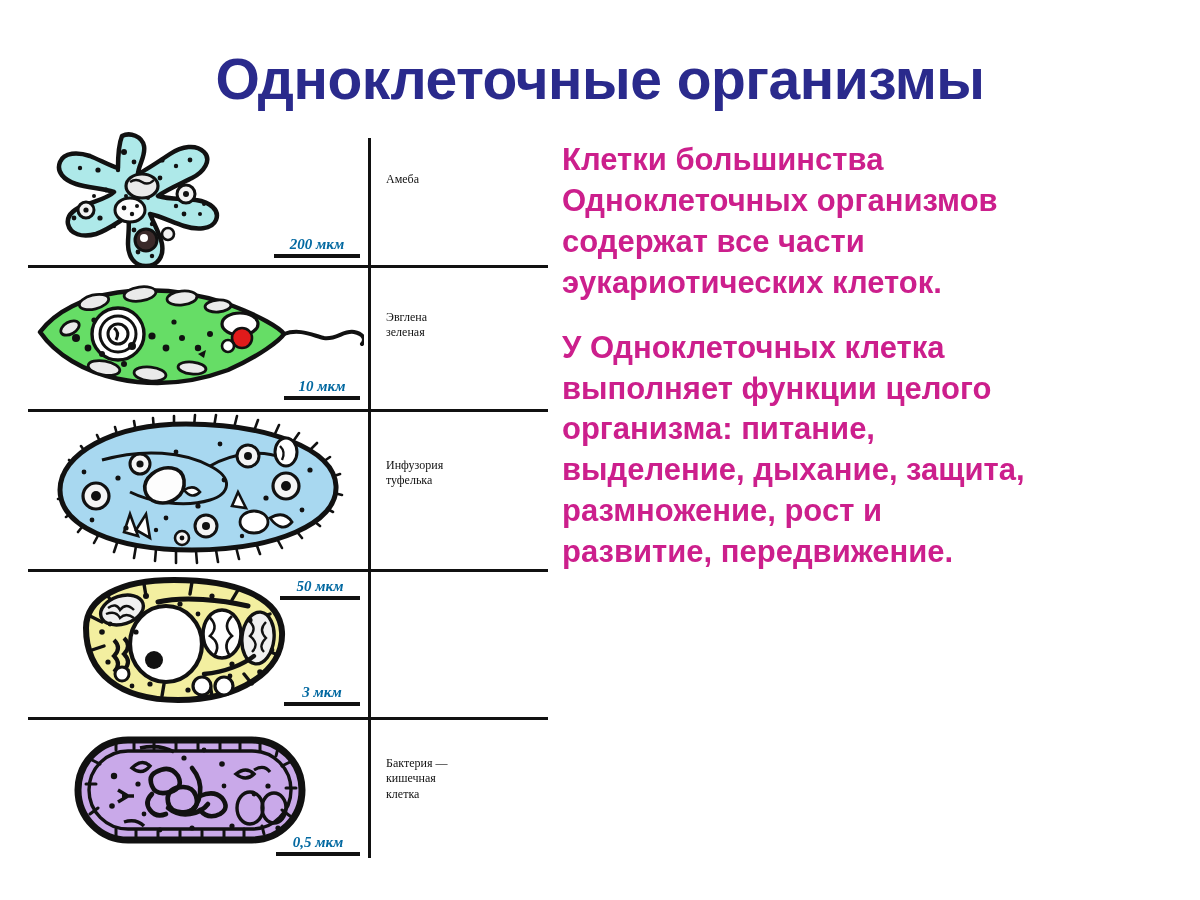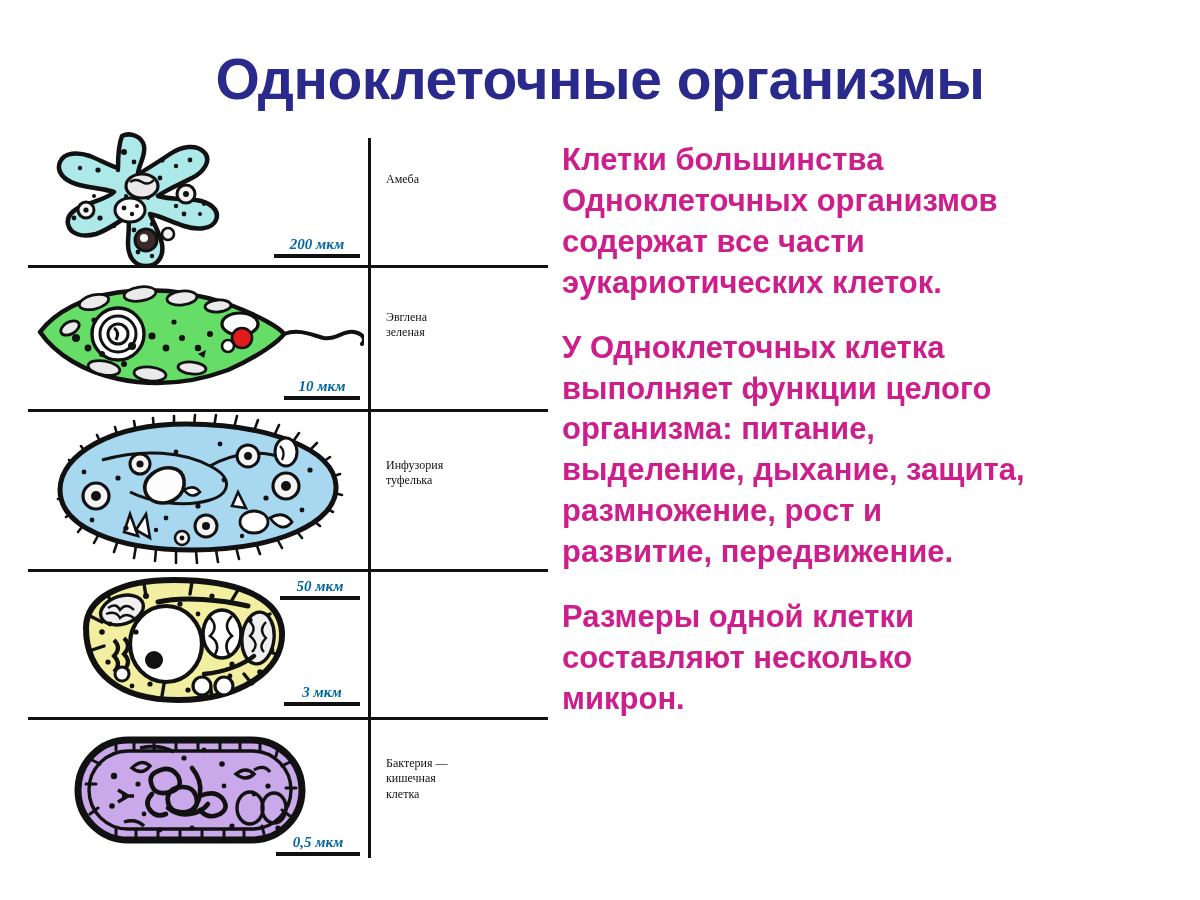--- a/index.html
+++ b/index.html
@@ -412,18 +412,15 @@
     <p class="para p1">Клетки большинства
 Одноклеточных организмов
 содержат все части
 эукариотических клеток.</p>
     <p class="para p2">У Одноклеточных клетка
 выполняет функции целого
 организма: питание,
 выделение, дыхание, защита,
 размножение, рост и
 развитие, передвижение.</p>
-    <p class="para p3">Размеры одной клетки
-составляют несколько
-микрон.</p>
   </div>
 
 </div>
 
 </body></html>

